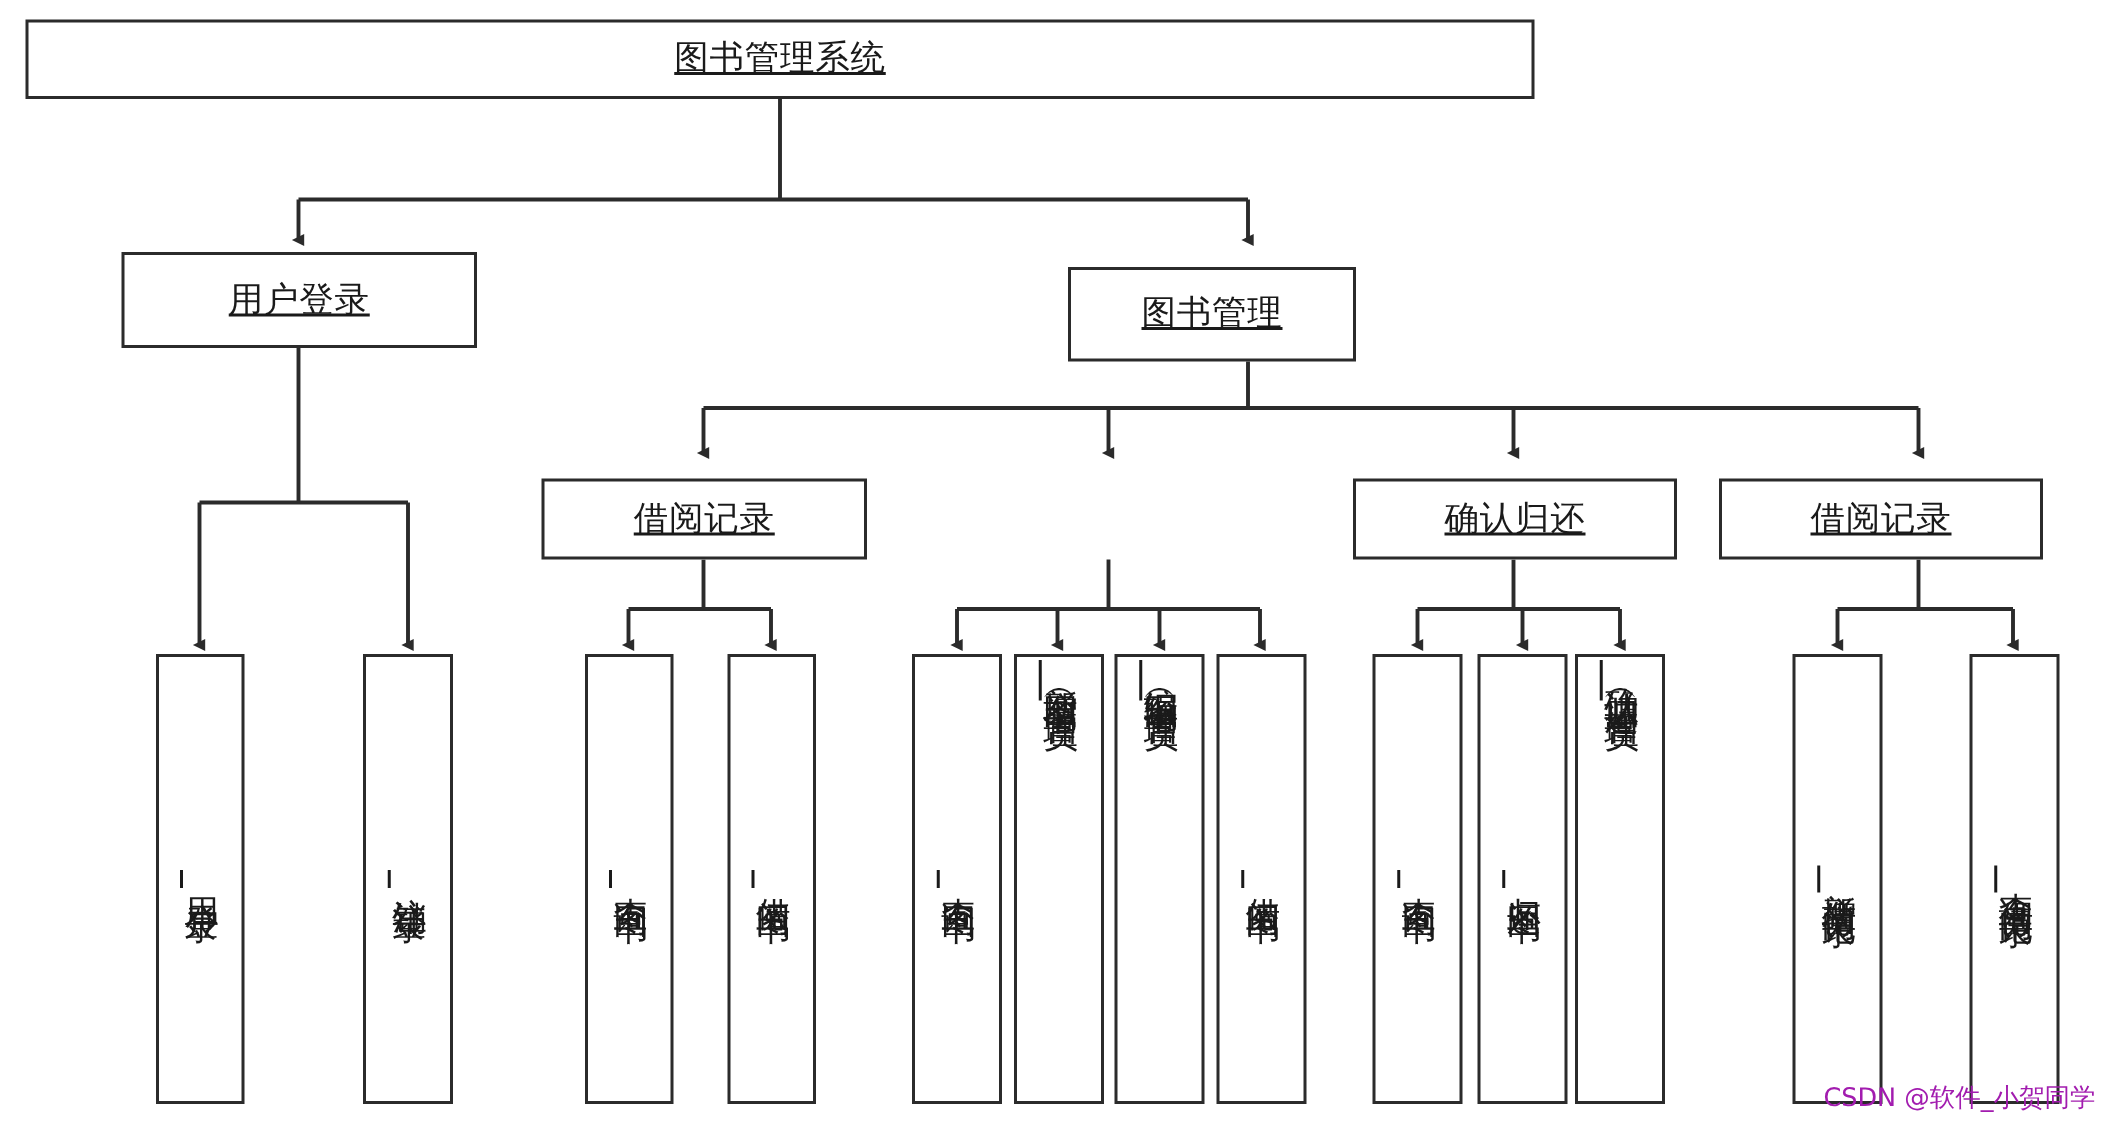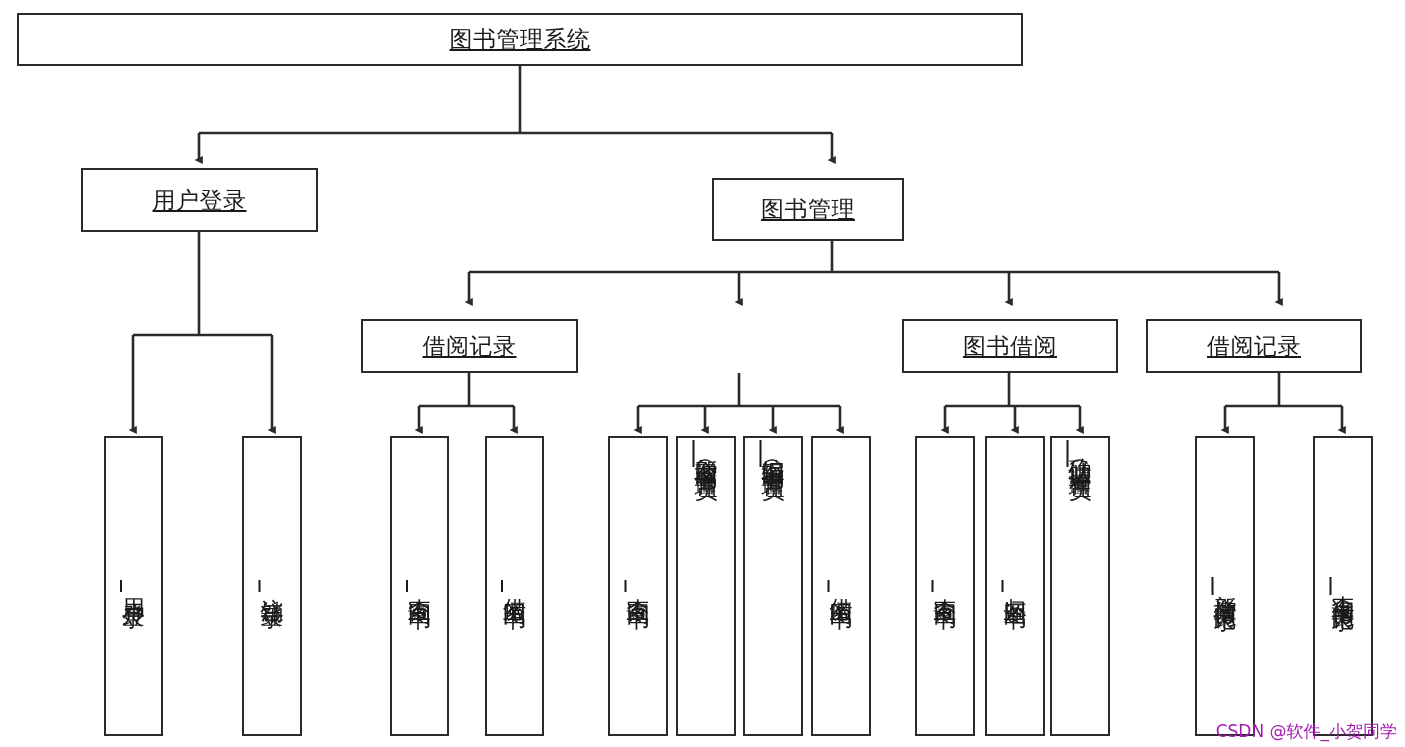--- a/index.html
+++ b/index.html
@@ -151,21 +151,21 @@
   <div class="node h-node" style="left:712px; top:178px; width:192px; height:63px;">
     <span class="node-label">图书管理</span>
   </div>
 
   <div class="node h-node" style="left:361px; top:319px; width:217px; height:54px;">
     <span class="node-label">借阅记录</span>
   </div>
 
 
   <div class="node h-node" style="left:902px; top:319px; width:216px; height:54px;">
-    <span class="node-label">图书借阅</span>
+    <span class="node-label">确认归还</span>
   </div>
 
   <div class="node h-node" style="left:1146px; top:319px; width:216px; height:54px;">
     <span class="node-label">借阅记录</span>
   </div>
 
   <div class="node v-node center-text" style="left:104px; top:436px; width:59px; height:300px;">
     <span class="node-label">用户登录</span>
   </div>
 

